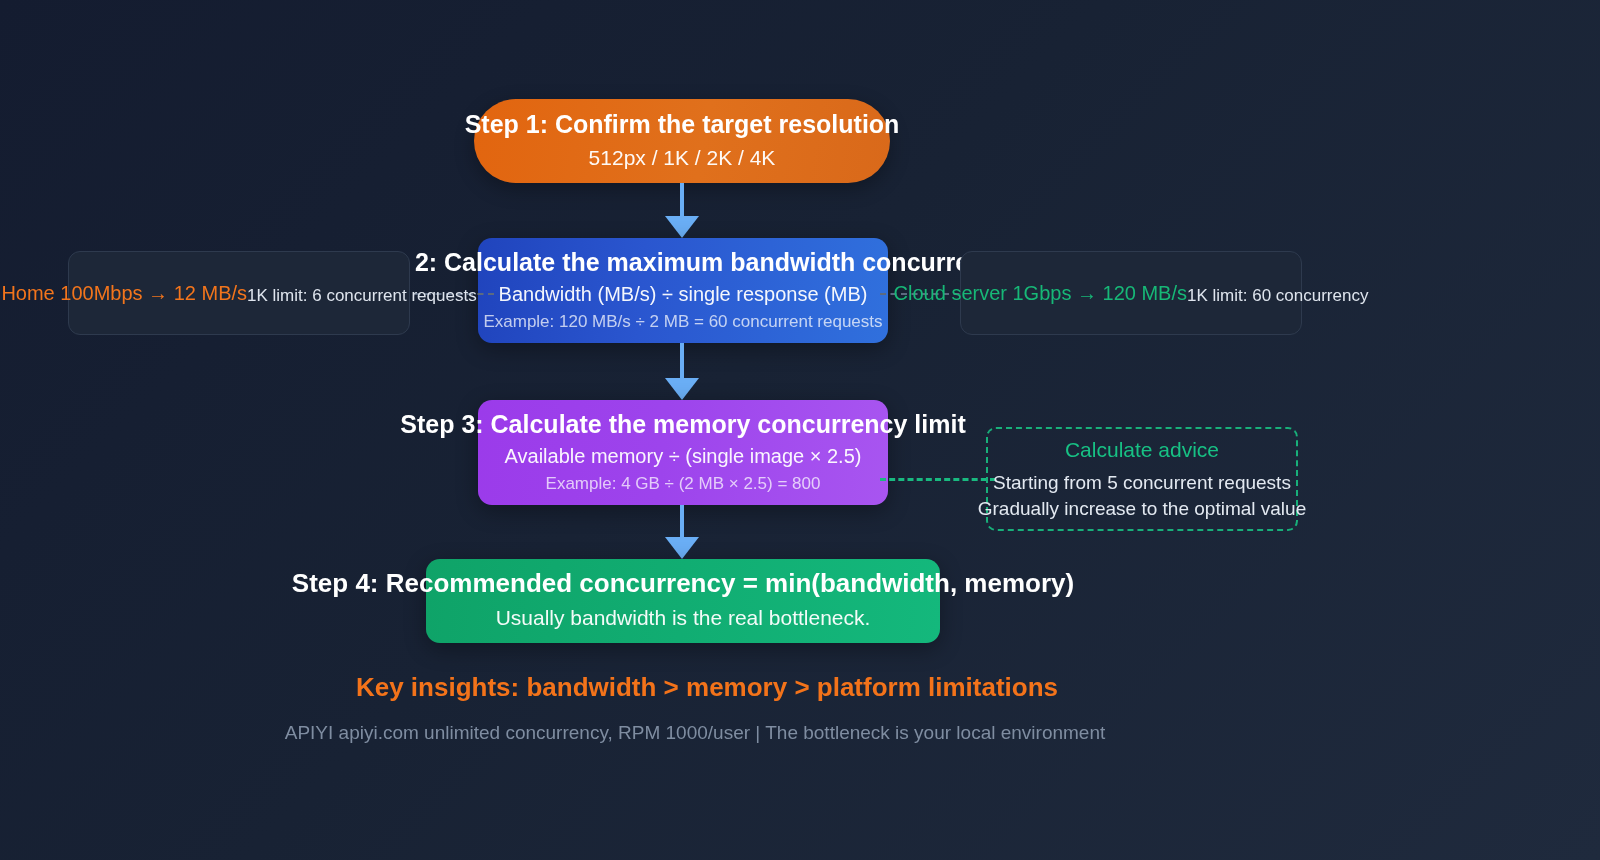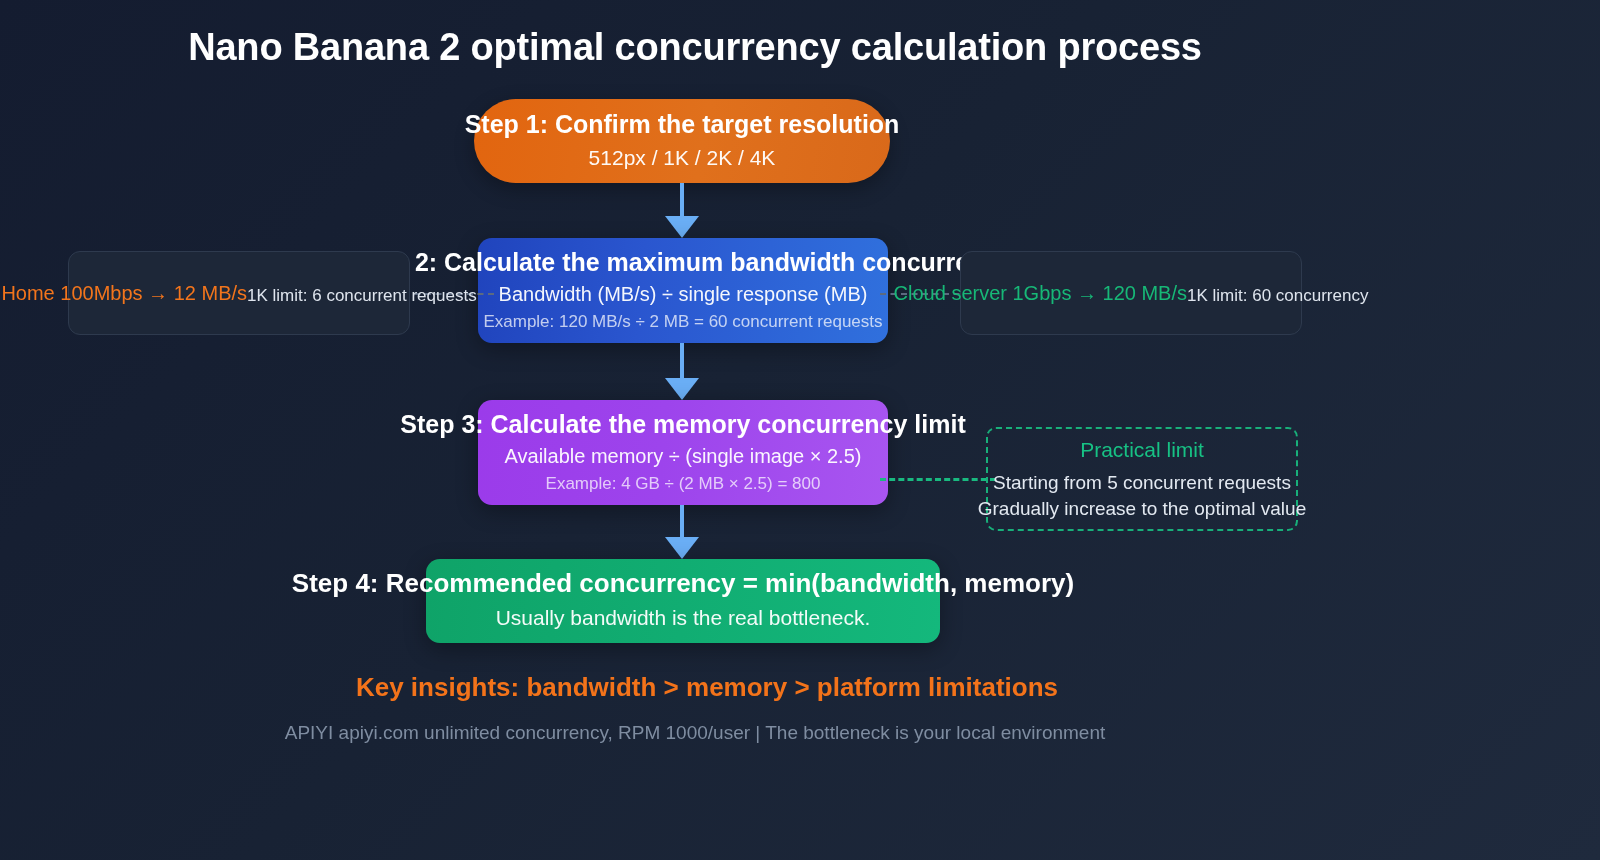--- a/index.html
+++ b/index.html
@@ -254,21 +254,20 @@
     color: #7f8da1;
     font-size: 19px;
     white-space: nowrap;
   }
 </style>
 </head>
 <body>
 
 <div id="canvas">
 
-  <div class="page-title">Nano Banana 2 optimal concurrency calculation process</div>
 
   <div class="node" id="step1">
     <div class="n-title">Step 1: Confirm the target resolution</div>
     <div class="n-sub">512px / 1K / 2K / 4K</div>
   </div>
 
   <div class="arrow" id="arrow1">
     <div class="shaft"></div>
     <div class="head"></div>
   </div>
@@ -299,21 +298,21 @@
 
   <div class="node" id="step3">
     <div class="n-title">Step 3: Calculate the memory concurrency limit</div>
     <div class="n-sub">Available memory ÷ (single image × 2.5)</div>
     <div class="n-ex">Example: 4 GB ÷ (2 MB × 2.5) = 800</div>
   </div>
 
   <div class="dash-link" id="link-advice"></div>
 
   <div id="card-advice">
-    <div class="ad-head">Practical limit</div>
+    <div class="ad-head">Calculate advice</div>
     <div class="ad-line first">Starting from 5 concurrent requests</div>
     <div class="ad-line">Gradually increase to the optimal value</div>
   </div>
 
   <div class="arrow" id="arrow3">
     <div class="shaft"></div>
     <div class="head"></div>
   </div>
 
   <div class="node" id="step4">

